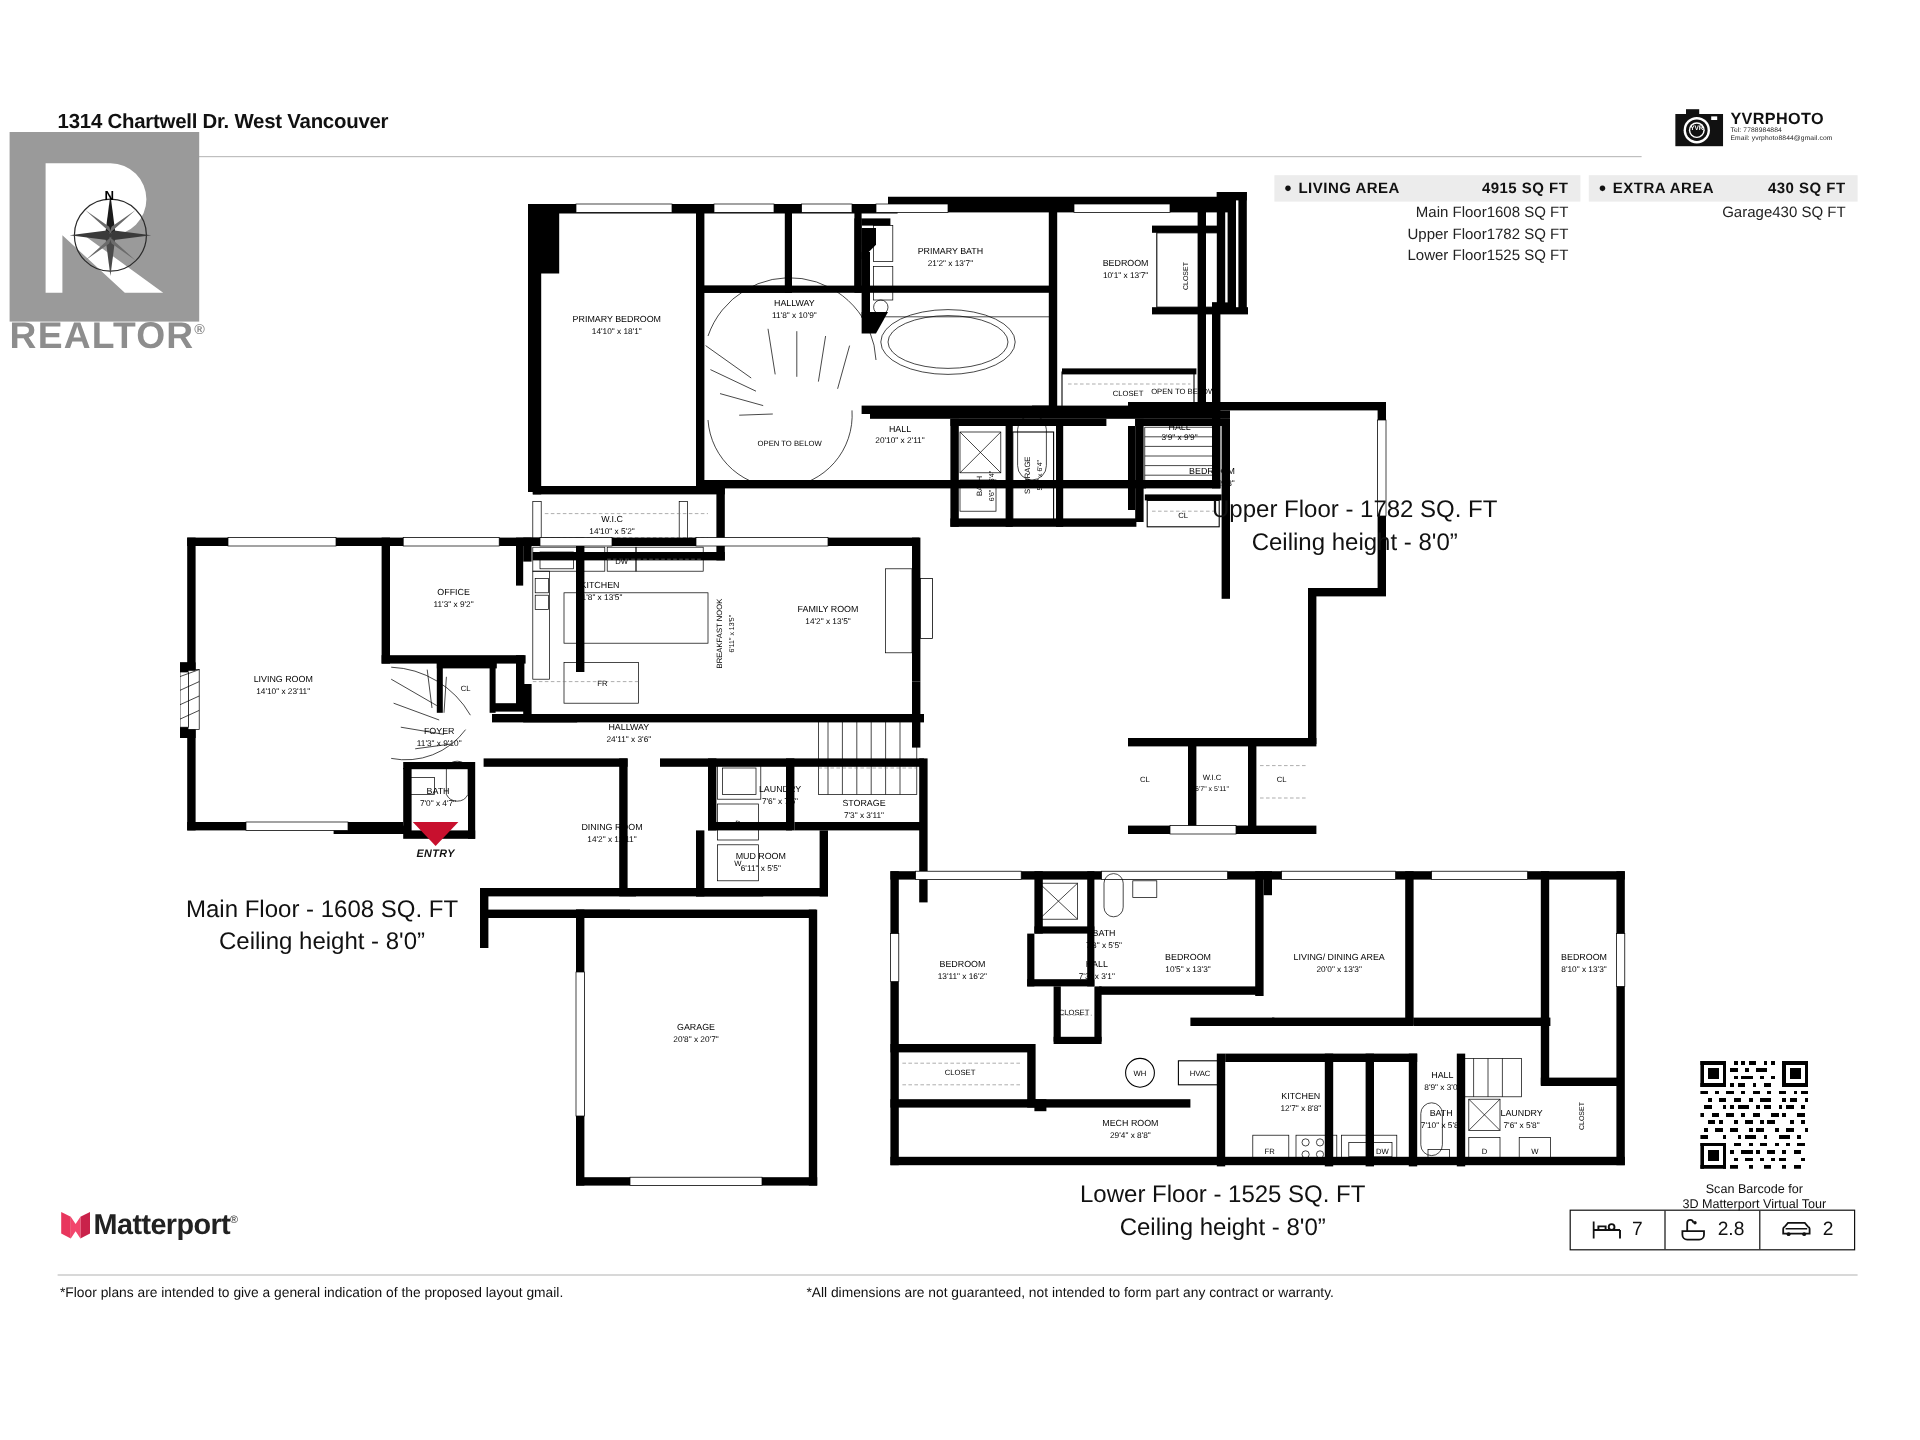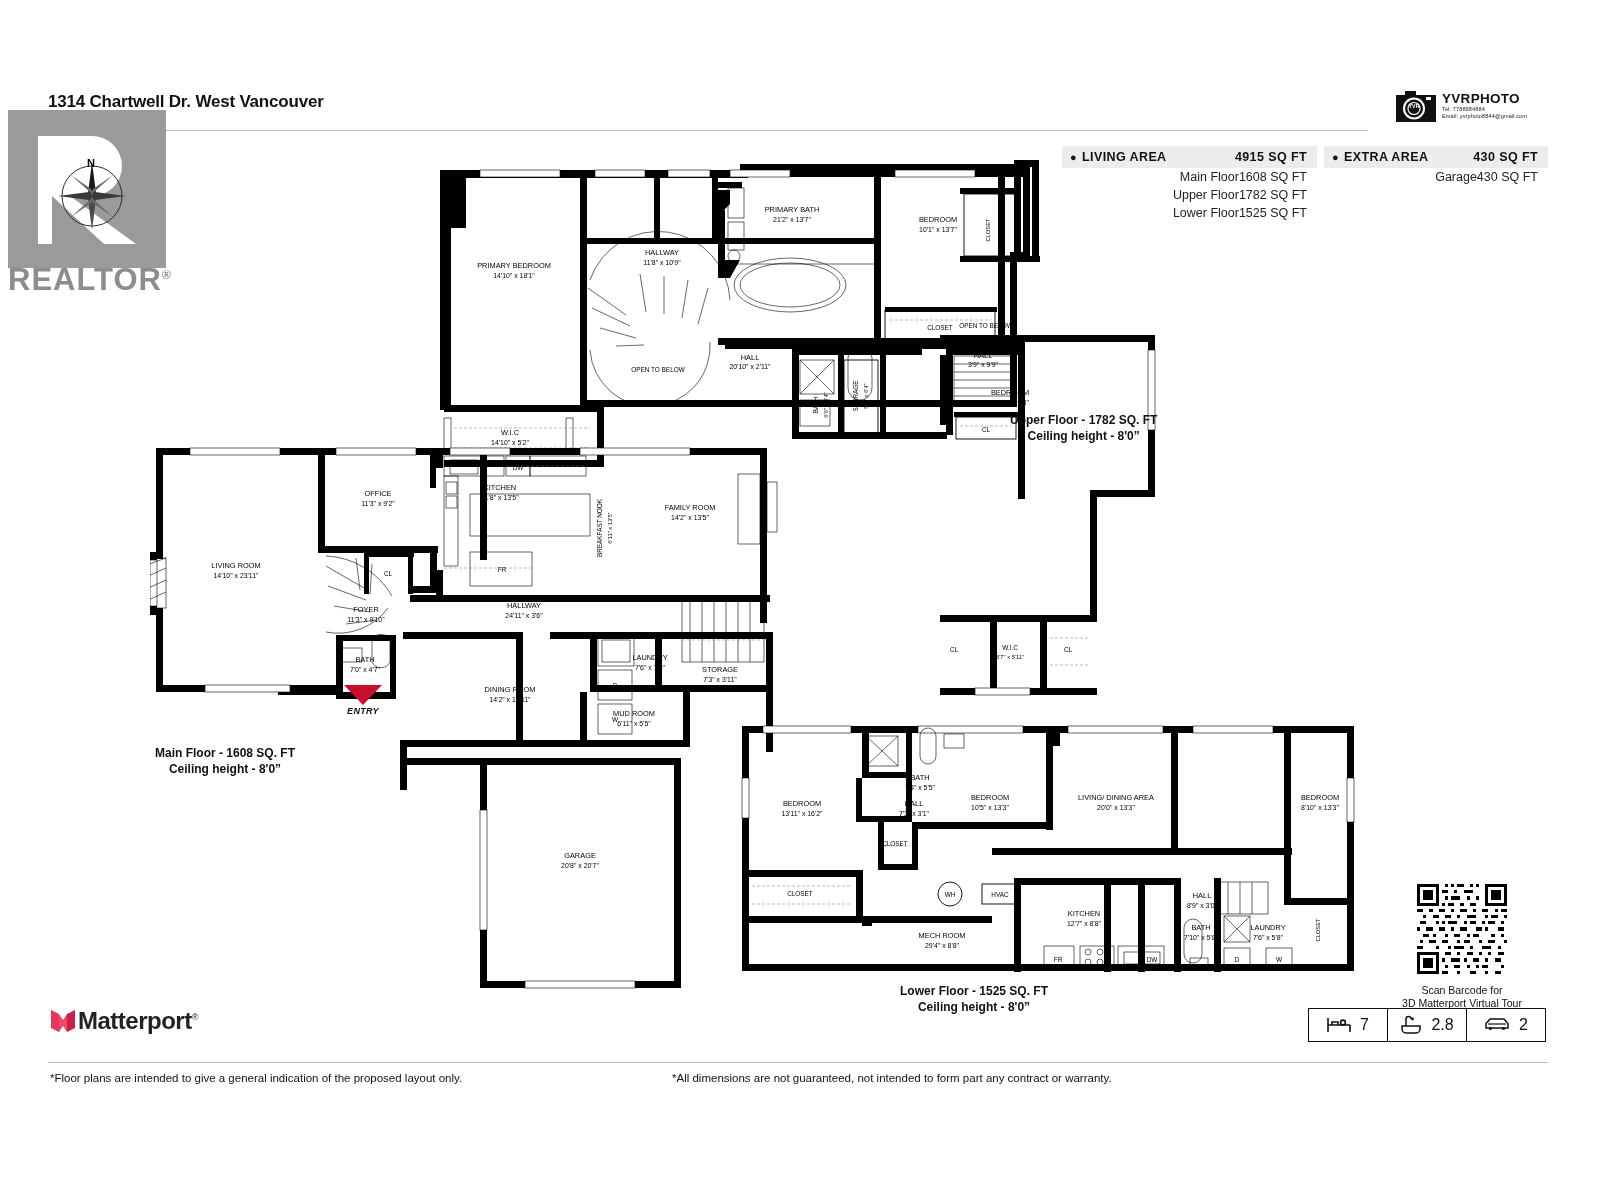--- a/index.html
+++ b/index.html
@@ -60,21 +60,21 @@
   }
   .area-head .dot { margin-right:5px; font-size:11px; }
   .area-head .lbl { display:flex; align-items:center; }
   .area-row {
     display:flex; align-items:center; justify-content:flex-end;
     padding:2px 10px 2px 8px; font-size:12.5px; color:#222;
   }
 
   
   .floor-caption {
-    position:absolute; text-align:center; font-weight:bold; font-size:12px;
+    position:absolute; text-align:center; font-weight:normal; font-size:20px;
     line-height:1.35; white-space:nowrap;
   }
   #caption-upper { left:1010px; top:412px; }
   #caption-main  { left:155px;  top:745px; }
   #caption-lower { left:900px;  top:983px; }
 
   
   .plan { position:absolute; }
   .plan svg { display:block; }
   #plan-upper { left:440px; top:160px; }
@@ -915,14 +915,14 @@
 <div id="matterport">
   <svg id="mp-icon" viewBox="0 0 30 30">
     <path d="M3 4 L11 8 L11 26 L3 22 Z" fill="#e8365d"></path>
     <path d="M27 4 L19 8 L19 26 L27 22 Z" fill="#c9224a"></path>
     <path d="M11 8 L15 14 L19 8 L19 26 L15 20 L11 26 Z" fill="#f2466c"></path>
   </svg>
   <div id="mp-word"><span>Matterport</span><sup>®</sup></div>
 </div>
 
 <div id="footer-rule"></div>
-<div class="footer-note" id="footer-left">*Floor plans are intended to give a general indication of the proposed layout only.</div>
+<div class="footer-note" id="footer-left">*Floor plans are intended to give a general indication of the proposed layout gmail.</div>
 <div class="footer-note" id="footer-right">*All dimensions are not guaranteed, not intended to form part any contract or warranty.</div>
 
 </body></html>

